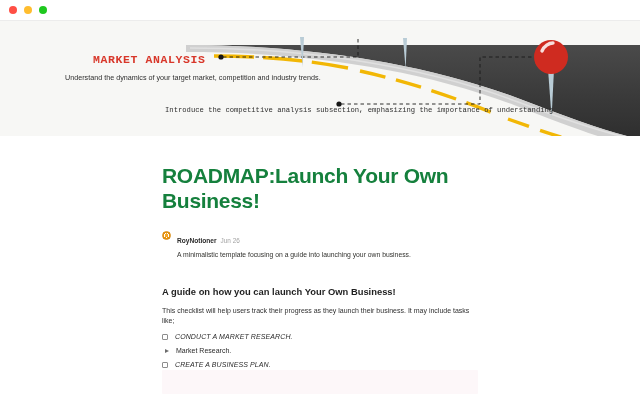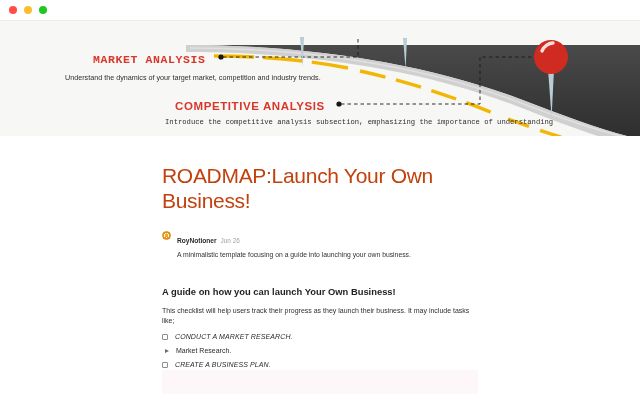--- a/index.html
+++ b/index.html
@@ -87,22 +87,22 @@
     z-index: 5;
   }
   .doc-inner {
     position: absolute;
     left: 162px;
     top: 28px;
     width: 316px;
   }
   .page-title {
     font-size: 21px;
-    font-weight: normal;
-    color: #c2410c;
+    font-weight: bold;
+    color: #15803d;
     line-height: 1.17;
     letter-spacing: -0.3px;
     margin: 0;
   }
   .byline {
     display: flex;
     align-items: flex-start;
     margin-top: 17px;
   }
   .avatar {
@@ -244,21 +244,20 @@
       <path d="M 542 30 C 544 25, 549 22, 553 22" stroke="#ffffff" stroke-width="3.4" stroke-linecap="round" fill="none" opacity="0.85"></path>
     </g>
   </svg>
 
   <div class="hero-text ba1">
     <div class="ba-title">MARKET ANALYSIS</div>
     <div class="ba-body">Understand the dynamics  of your target market, competition and industry trends.</div>
   </div>
 
   <div class="hero-text ba2">
-    <div class="ba-title">COMPETITIVE ANALYSIS</div>
     <div class="ba-body">Introduce the competitive analysis subsection, emphasizing the importance of understanding</div>
   </div>
 
 </div>
 
 <div class="doc">
   <div class="doc-inner">
 
     <h1 class="page-title">ROADMAP:Launch Your Own Business!</h1>
 

